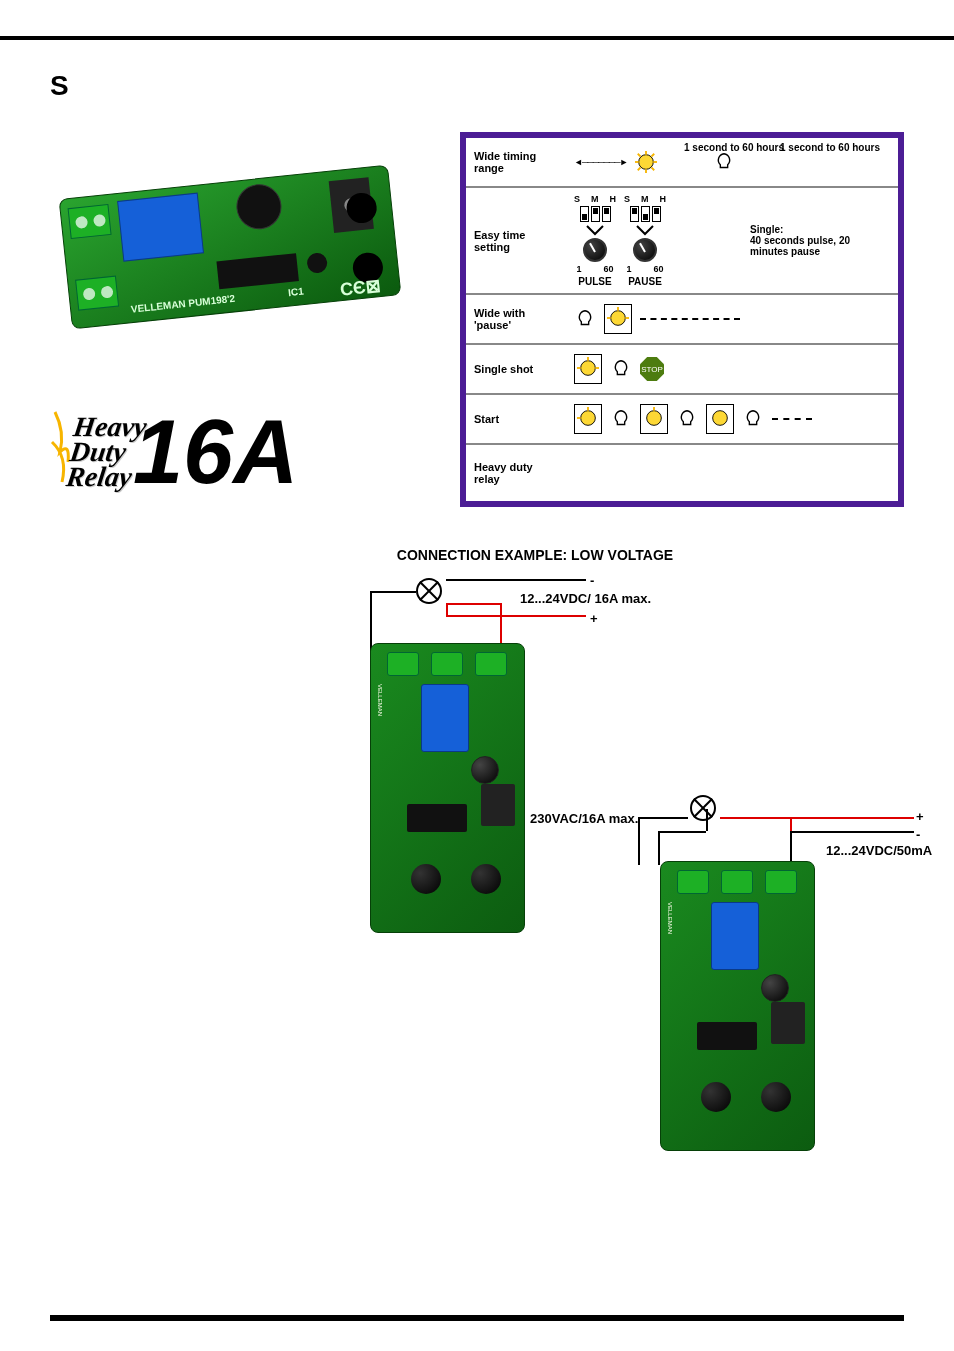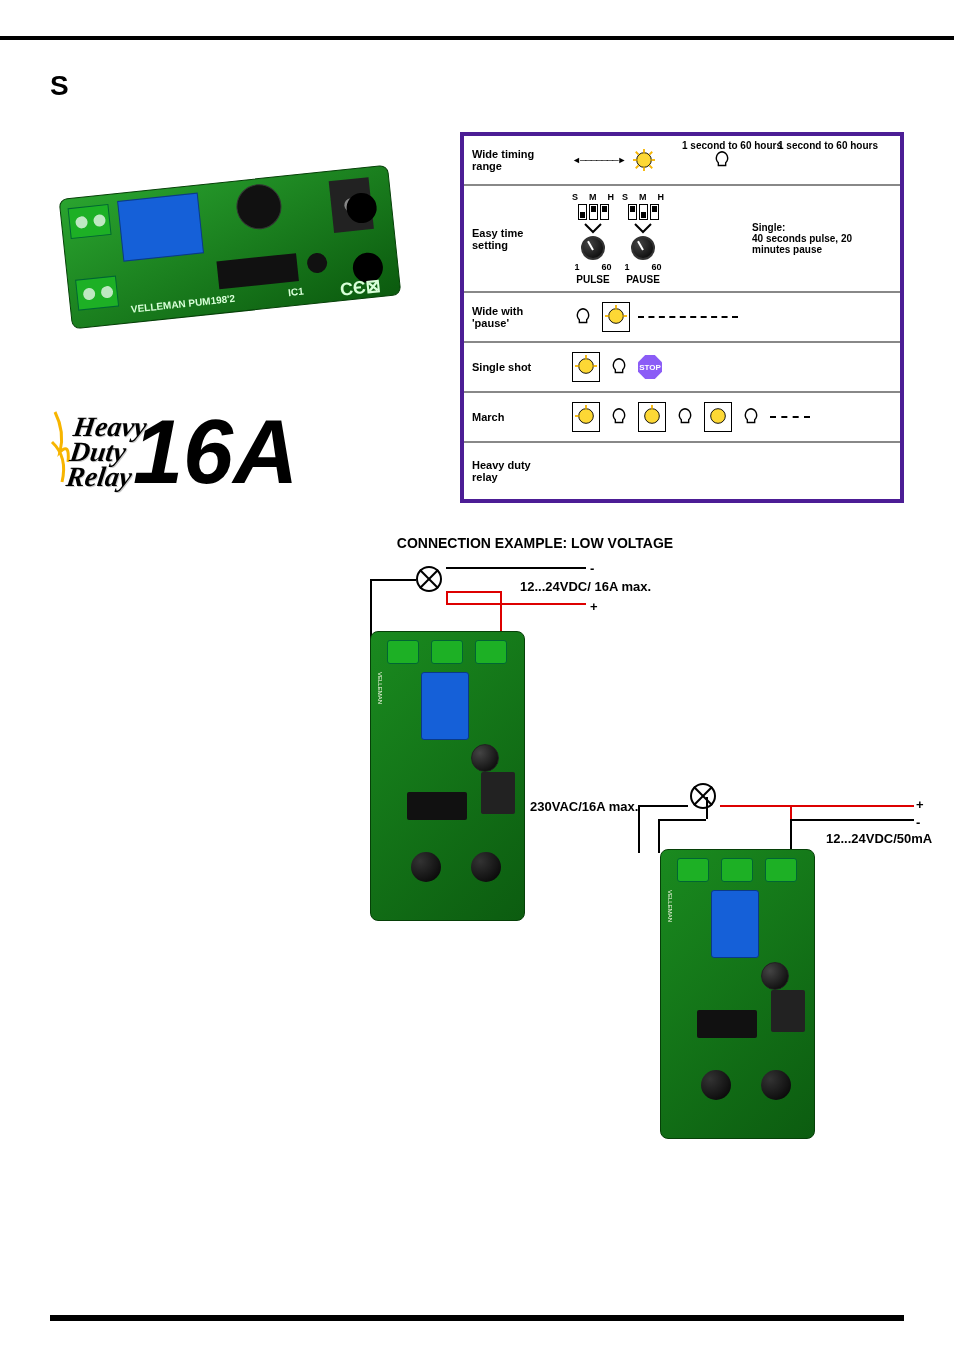--- a/index.html
+++ b/index.html
@@ -78,21 +78,21 @@
     font-family: Arial, sans-serif;
     font-style: italic;
     font-weight: 900;
     font-size: 90px;
     color: #000;
     margin-left: -10px;
     line-height: 1;
   }
   .feature-table {
     flex: 1;
-    border: 4px solid #4c1d95;
+    border: 6px solid #4c1d95;
   }
   .feature-row {
     display: flex;
     border-bottom: 2px solid #888;
     min-height: 50px;
   }
   .feature-row:last-child { border-bottom: none; }
   .feature-label {
     width: 100px;
     padding: 6px 8px;
@@ -119,28 +119,28 @@
     background: radial-gradient(circle at 30% 30%, #444, #000);
     border: 2px solid #333;
     position: relative;
   }
   .knob::after {
     content: ''; position: absolute; width: 2px; height: 10px;
     background: #fff; top: 2px; left: 50%; transform: translateX(-50%) rotate(-30deg);
     transform-origin: bottom center;
   }
   .stop-sign {
-    width: 24px; height: 24px; background: #8b5cf6;
+    width: 24px; height: 24px; background: #4d7c0f;
     display: flex; align-items: center; justify-content: center;
-    color: #fff; font-size: 8px; font-weight: bold;
+    color: #fff; font-size: 8px; font-weight: normal;
     clip-path: polygon(30% 0%, 70% 0%, 100% 30%, 100% 70%, 70% 100%, 30% 100%, 0% 70%, 0% 30%);
   }
   .relay-diag { display:flex; align-items:center; gap:4px; font-size:11px; font-weight:bold;}
   .bracket { display:flex; flex-direction:column; font-size:10px; line-height:1.2;}
-  .conn-section { margin-top: 32px; text-align:center; position: relative; height: 620px;}
+  .conn-section { margin-top: 40px; text-align:center; position: relative; height: 620px;}
   .conn-title { font-weight: bold; font-size: 14px; margin-bottom: 10px; }
   .conn-lv { position: absolute; left: 310px; top: 0; width: 350px; }
   .conn-ac-title { position: absolute; left: 620px; top: 210px; font-weight:bold; font-size:14px;}
   .lamp-sym { border:2px solid #000; border-radius:50%; width:26px;height:26px; display:inline-block; position:relative;}
   .lamp-sym::before, .lamp-sym::after {
     content:''; position:absolute; width:2px; height:26px; background:#000;
     left:50%; top:-2px; transform-origin:center;
   }
   .lamp-sym::before { transform: translateX(-50%) rotate(45deg);}
   .lamp-sym::after { transform: translateX(-50%) rotate(-45deg);}
@@ -374,21 +374,21 @@
                 </g>
               </svg></div>
           <svg class="bulb" viewBox="0 0 24 24">
               <path d="M12 3 a7 7 0 0 1 4 12 v3 h-8 v-3 a7 7 0 0 1 4-12 z" class="bulb-off" stroke-width="1.5"></path>
             </svg>
           <div class="stop-sign">STOP</div>
         </div>
       </div>
 
       <div class="feature-row">
-        <div class="feature-label">March</div>
+        <div class="feature-label">Start</div>
         <div class="feature-diag">
           <div style="border:1px solid #000;padding:2px;"><svg class="bulb" viewBox="0 0 24 24">
                 <circle cx="12" cy="12" r="8" class="bulb-on"></circle>
                 <g stroke="#f7b500" stroke-width="2">
                   <line x1="12" y1="0" x2="12" y2="4"></line>
                   <line x1="0" y1="12" x2="4" y2="12"></line>
                 </g>
               </svg></div>
           <svg class="bulb" viewBox="0 0 24 24">
               <path d="M12 3 a7 7 0 0 1 4 12 v3 h-8 v-3 a7 7 0 0 1 4-12 z" class="bulb-off" stroke-width="1.5"></path>

